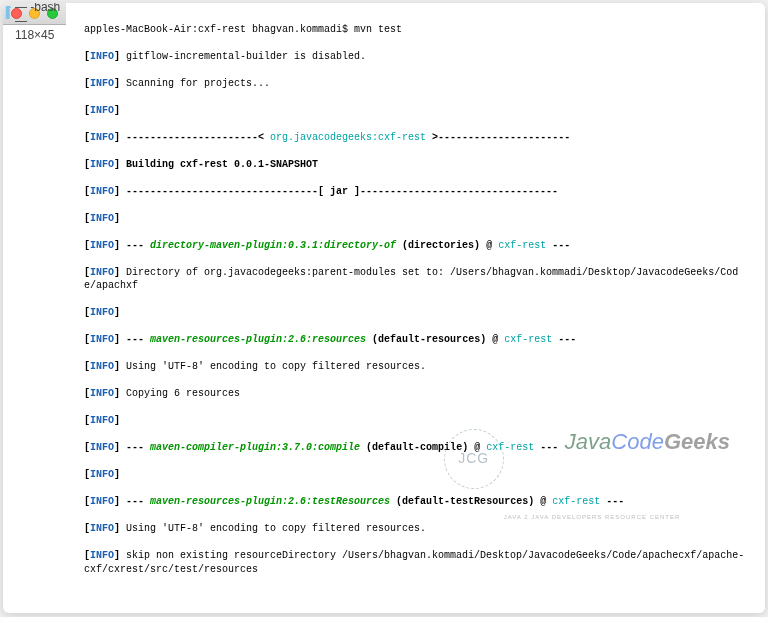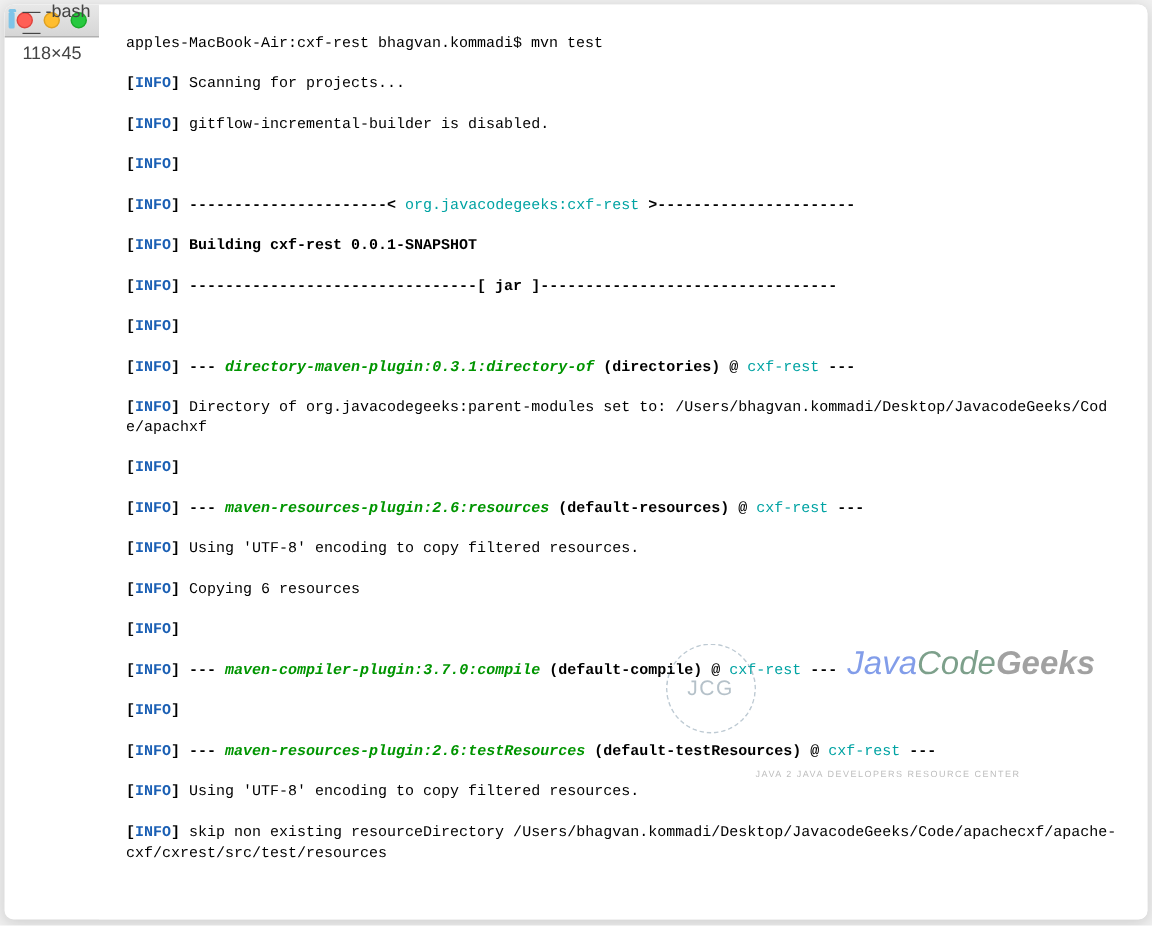--- a/index.html
+++ b/index.html
@@ -105,22 +105,22 @@
       display: flex;
       align-items: center;
       justify-content: center;
       color: #7a909e;
       font-size: 14px;
       font-weight: 300;
       letter-spacing: 1px;
     }
     .watermark-text { color: #444; }
     .wm-main { font-size: 22px; font-style: italic; }
-    .wm-java { color: #1d4ed8; font-weight: 300; }
-    .wm-code { color: #14532d; font-weight: 300; margin-top: 34px; }
+    .wm-java { color: #14532d; font-weight: 300; }
+    .wm-code { color: #1d4ed8; font-weight: 300; margin-top: 34px; }
     .wm-geeks { color: #555; font-weight: 700; }
     .wm-sub { font-size: 6px; letter-spacing: 1px; color: #888; }
   </style>
 </head>
 <body>
 
 <div class="window">
   <div class="titlebar">
     <div class="traffic-lights">
       <div class="tl tl-close"></div>
@@ -128,22 +128,22 @@
       <div class="tl tl-max"></div>
     </div>
     <div class="title-center">
       <span class="folder-icon"></span>
       <span>cxf-rest — -bash — 118×45</span>
     </div>
   </div>
 
   <div class="terminal">
 <div class="line"><span>apples-MacBook-Air:cxf-rest bhagvan.kommadi$ </span><span>mvn test</span></div>
+<div class="line"><span class="bracket">[</span><span class="info">INFO</span><span class="bracket">]</span><span> gitflow-incremental-builder is disabled.</span></div>
 <div class="line"><span class="bracket">[</span><span class="info">INFO</span><span class="bracket">]</span><span> Scanning for projects...</span></div>
-<div class="line"><span class="bracket">[</span><span class="info">INFO</span><span class="bracket">]</span><span> gitflow-incremental-builder is disabled.</span></div>
 <div class="line"><span class="bracket">[</span><span class="info">INFO</span><span class="bracket">]</span></div>
 <div class="line"><span class="bracket">[</span><span class="info">INFO</span><span class="bracket">]</span><span class="bold"> ----------------------&lt; </span><span class="cyan">org.javacodegeeks:cxf-rest</span><span class="bold"> &gt;----------------------</span></div>
 <div class="line"><span class="bracket">[</span><span class="info">INFO</span><span class="bracket">]</span><span class="bold"> Building cxf-rest 0.0.1-SNAPSHOT</span></div>
 <div class="line"><span class="bracket">[</span><span class="info">INFO</span><span class="bracket">]</span><span class="bold"> --------------------------------[ jar ]---------------------------------</span></div>
 <div class="line"><span class="bracket">[</span><span class="info">INFO</span><span class="bracket">]</span></div>
 <div class="line"><span class="bracket">[</span><span class="info">INFO</span><span class="bracket">]</span><span class="bold"> --- </span><span class="green">directory-maven-plugin:0.3.1:directory-of</span><span class="bold"> (directories)</span><span class="bold"> @ </span><span class="cyan">cxf-rest</span><span class="bold"> ---</span></div>
 <div class="line"><span class="bracket">[</span><span class="info">INFO</span><span class="bracket">]</span><span> Directory of org.javacodegeeks:parent-modules set to: /Users/bhagvan.kommadi/Desktop/JavacodeGeeks/Code/apachxf</span></div>
 <div class="line"><span class="bracket">[</span><span class="info">INFO</span><span class="bracket">]</span></div>
 <div class="line"><span class="bracket">[</span><span class="info">INFO</span><span class="bracket">]</span><span class="bold"> --- </span><span class="green">maven-resources-plugin:2.6:resources</span><span class="bold"> (default-resources)</span><span class="bold"> @ </span><span class="cyan">cxf-rest</span><span class="bold"> ---</span></div>
 <div class="line"><span class="bracket">[</span><span class="info">INFO</span><span class="bracket">]</span><span> Using 'UTF-8' encoding to copy filtered resources.</span></div>

